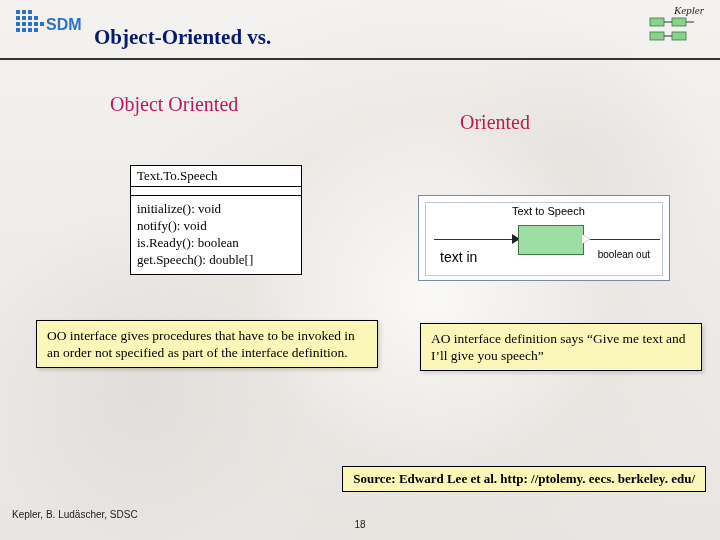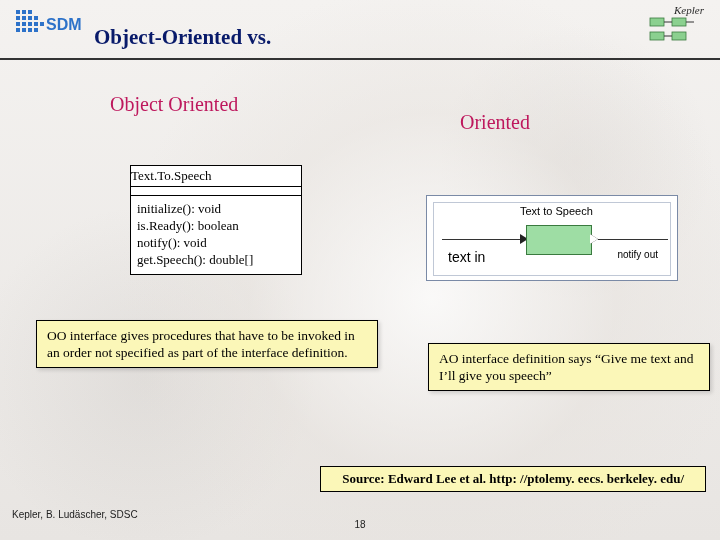--- a/index.html
+++ b/index.html
@@ -64,40 +64,39 @@
     position: absolute;
     left: 130px;
     top: 165px;
     width: 170px;
     background: #ffffff;
     border: 1px solid #000;
     font-family: "Times New Roman", Times, serif;
     font-size: 13px;
   }
   .uml-name {
-    padding: 2px 0;
+    padding: 2px 6px;
     border-bottom: 1px solid #000;
   }
   .uml-empty {
     height: 8px;
     border-bottom: 1px solid #000;
   }
   .uml-methods {
     padding: 4px 6px 6px 6px;
     line-height: 17px;
   }
   .actor-fig {
     position: absolute;
     left: 418px;
     top: 195px;
     width: 250px;
     height: 84px;
     background: #fff;
     border: 1px solid #7a8aa6;
-    margin-left: 8px;
   }
   .actor-inner {
     position: relative;
     margin: 6px;
     height: calc(100% - 12px);
     border: 1px solid #c0c8d6;
   }
   .actor-block {
     position: absolute;
     left: 92px;
@@ -140,28 +139,28 @@
     position: absolute;
     background: #fbf7b8;
     border: 1px solid #000;
     padding: 6px 10px;
     font-family: "Comic Sans MS", cursive;
     font-size: 13.5px;
     line-height: 17px;
     box-shadow: 2px 2px 4px rgba(0,0,0,0.15);
   }
   .callout-left { left: 36px; top: 320px; width: 320px; }
-  .callout-right { left: 420px; top: 343px; width: 260px; margin-left: 8px; }
+  .callout-right { left: 420px; top: 323px; width: 260px; }
   .source-box {
     position: absolute;
     right: 14px;
     bottom: 48px;
     background: #fbf7b8;
     border: 1px solid #000;
-    padding: 4px 21px;
+    padding: 4px 10px;
     font-family: "Times New Roman", serif;
     font-weight: bold;
     font-size: 13px;
   }
   .footer {
     position: absolute;
     left: 12px;
     bottom: 20px;
     font-family: Arial, sans-serif;
     font-size: 10px;
@@ -228,36 +227,36 @@
 <div class="col-heading" style="left:460px; top:86px;">
   <br>
   <span>Oriented</span>
 </div>
 
 <div class="uml-box">
   <div class="uml-name">Text.To.Speech</div>
   <div class="uml-empty"></div>
   <div class="uml-methods">
     <div>initialize(): void</div>
+    <div>notify(): void</div>
     <div>is.Ready(): boolean</div>
-    <div>notify(): void</div>
     <div>get.Speech(): double[]</div>
   </div>
 </div>
 
 <div class="actor-fig">
   <div class="actor-inner">
     <div class="actor-title">Text to Speech</div>
     <div class="wire-left"></div>
     <div class="port-in"></div>
     <div class="actor-block"></div>
     <div class="port-out"></div>
     <div class="wire-right"></div>
     <div class="actor-label-in">text in</div>
-    <div class="actor-label-out">notify out</div>
+    <div class="actor-label-out">boolean out</div>
   </div>
 </div>
 
 <div class="callout callout-left">OO interface gives procedures that have to be invoked in an order not specified as part of the interface definition.</div>
 <div class="callout callout-right">AO interface definition says “Give me text and I’ll give you speech”</div>
 
 <div class="source-box">Source: Edward Lee et al. http: //ptolemy. eecs. berkeley. edu/</div>
 
 <div class="footer">Kepler, B. Ludäscher, SDSC</div>
 <div class="pagenum">18</div>

